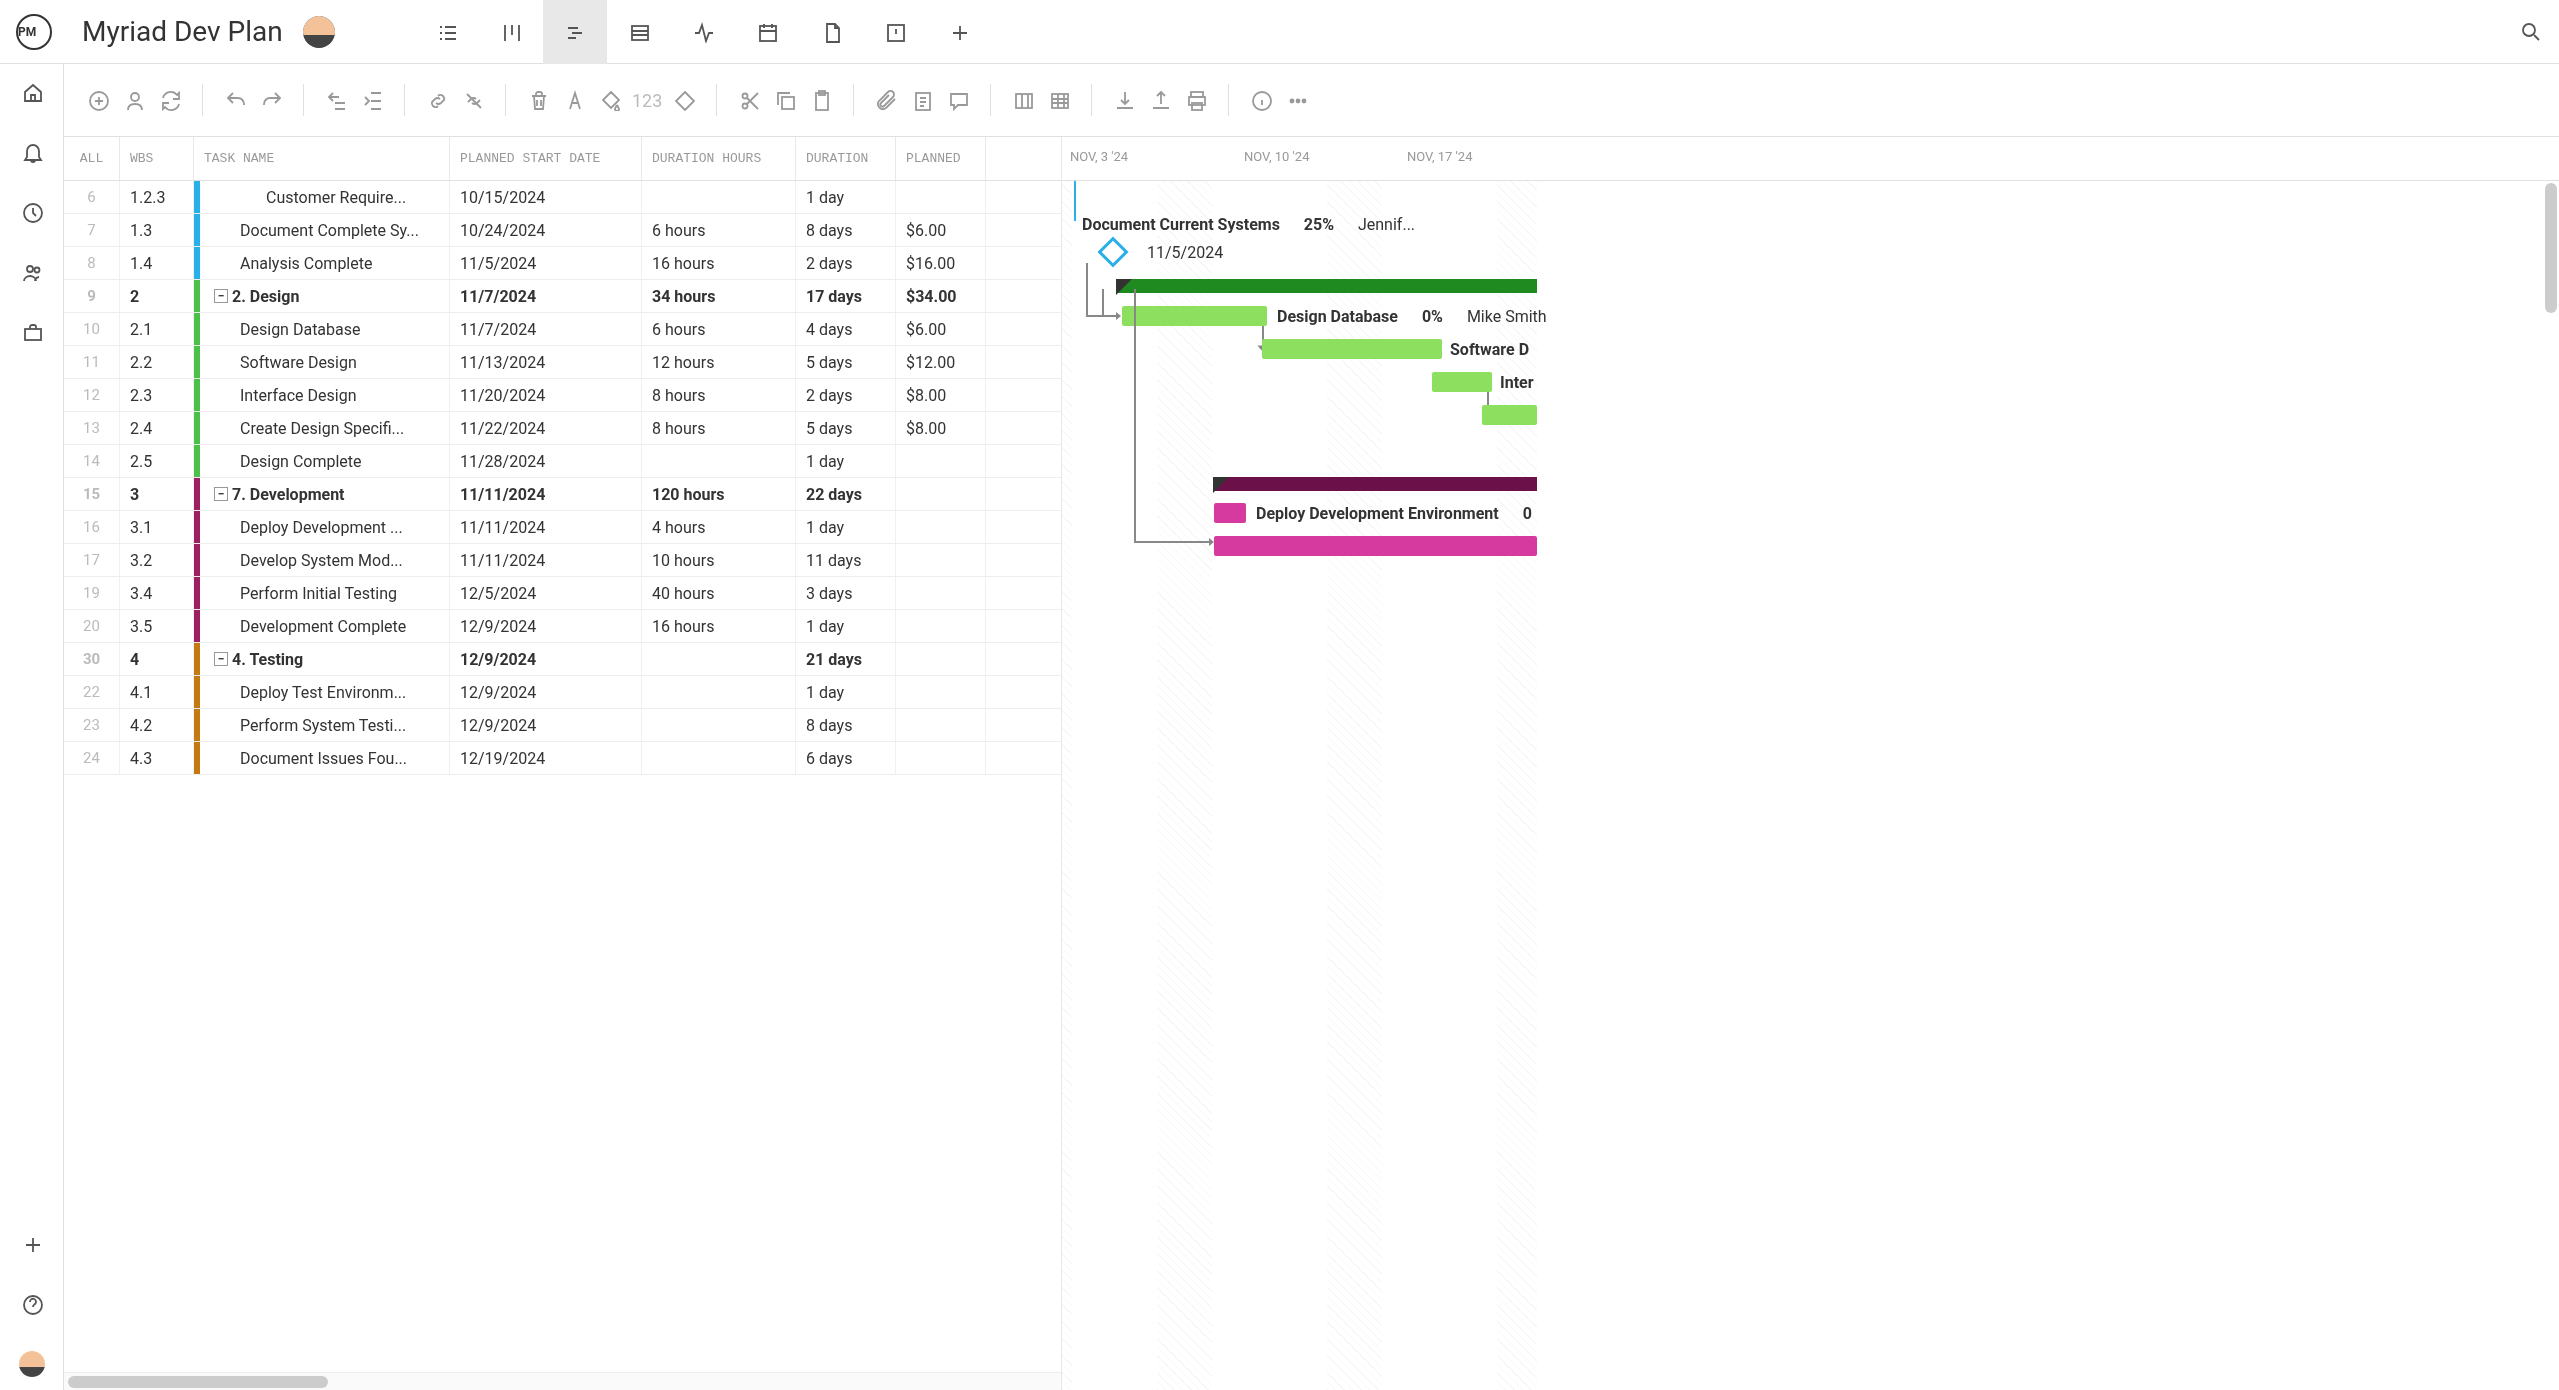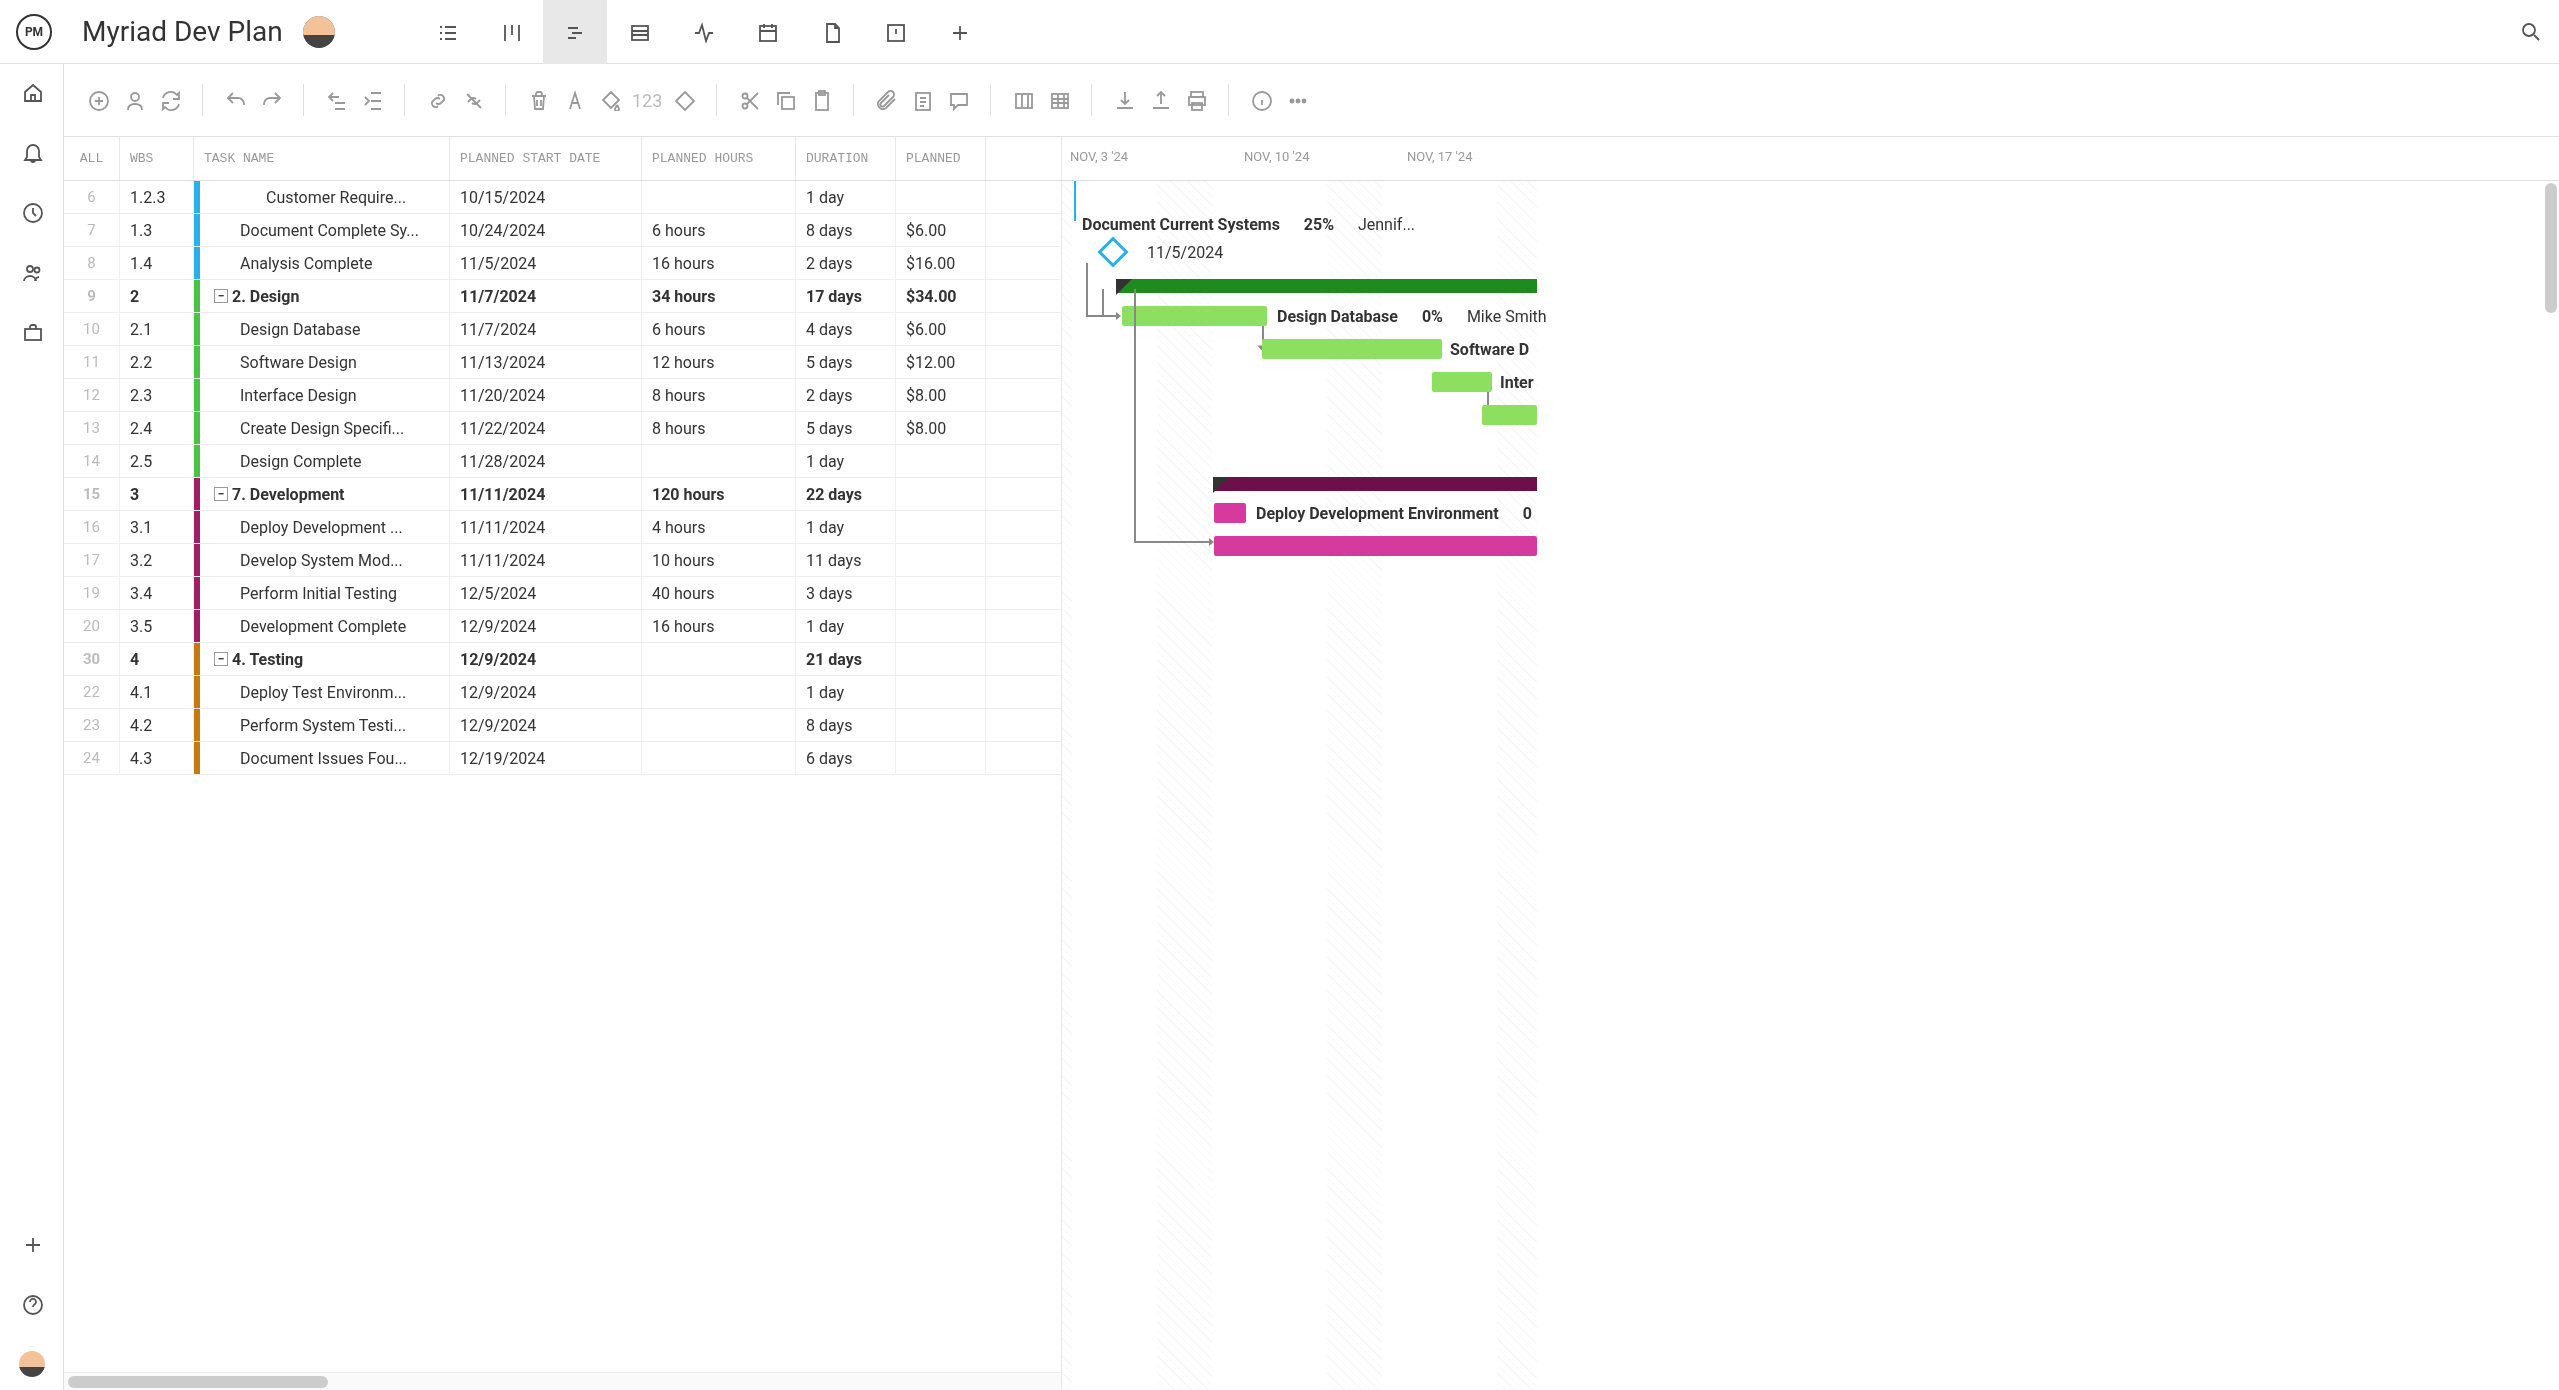--- a/index.html
+++ b/index.html
@@ -1,19 +1,19 @@
 <!DOCTYPE html>
 <html><head>
 <meta charset="utf-8">
 <style>
 * { box-sizing: border-box; margin: 0; padding: 0; }
 body { font-family: -apple-system, BlinkMacSystemFont, "Segoe UI", Roboto, sans-serif; font-size: 14px; color: #333; overflow: hidden; }
 .app { display: flex; flex-direction: column; height: 100vh; }
 .topbar { height: 64px; border-bottom: 1px solid #e0e0e0; display: flex; align-items: center; padding: 0 16px; }
-.logo { width: 36px; height: 36px; border: 2px solid #333; border-radius: 50%; display: flex; align-items: center; justify-content: center; font-weight: bold; font-size: 12px; margin-right: 30px; }
+.logo { width: 36px; height: 36px; border: 2px solid #333; border-radius: 50%; display: flex; align-items: center; justify-content: flex-start; font-weight: bold; font-size: 12px; margin-right: 30px; }
 .project-title { font-size: 28px; font-weight: 400; margin-right: 20px; }
 .avatar-sm { width: 32px; height: 32px; border-radius: 50%; background: #6b7c93; display: flex; align-items: center; justify-content: center; color: #fff; margin-right: 80px; overflow:hidden;}
 .view-icons { display: flex; gap: 0; }
 .view-btn { width: 64px; height: 64px; display: flex; align-items: center; justify-content: center; cursor: pointer; color: #555; }
 .view-btn.active { background: #e8e8e9; }
 .topbar-spacer { flex: 1; }
 .search-top { width: 24px; height: 24px; color: #555; cursor: pointer; }
 .main { flex: 1; display: flex; overflow: hidden; }
 .sidebar { width: 64px; border-right: 1px solid #e0e0e0; display: flex; flex-direction: column; align-items: center; padding-top: 14px; gap: 32px; background: #fff; }
 .sidebar-btn { width: 28px; height: 28px; display:flex; align-items:center; justify-content:center; color:#555; cursor:pointer; }
@@ -342,21 +342,21 @@
           </div>
       </div>
 
       <div class="workarea">
         <div class="grid">
           <div class="grid-header">
             <div class="gh-cell col-all">ALL</div>
             <div class="gh-cell col-wbs">WBS</div>
             <div class="gh-cell col-task">TASK NAME</div>
             <div class="gh-cell col-start">PLANNED START DATE</div>
-            <div class="gh-cell col-hours">PLANNED HOURS</div>
+            <div class="gh-cell col-hours">DURATION HOURS</div>
             <div class="gh-cell col-dur">DURATION</div>
             <div class="gh-cell col-cost">PLANNED</div>
           </div>
           <div class="grid-body" id="grid-body">
               <div class="row">
                 <div class="r-cell r-all">6</div>
                 <div class="r-cell r-wbs">1.2.3</div>
                 <div class="r-cell r-task">
                   <div class="color-bar" style="background:#29b0e8"></div>
                   <div style="width:66px;flex-shrink:0"></div>

